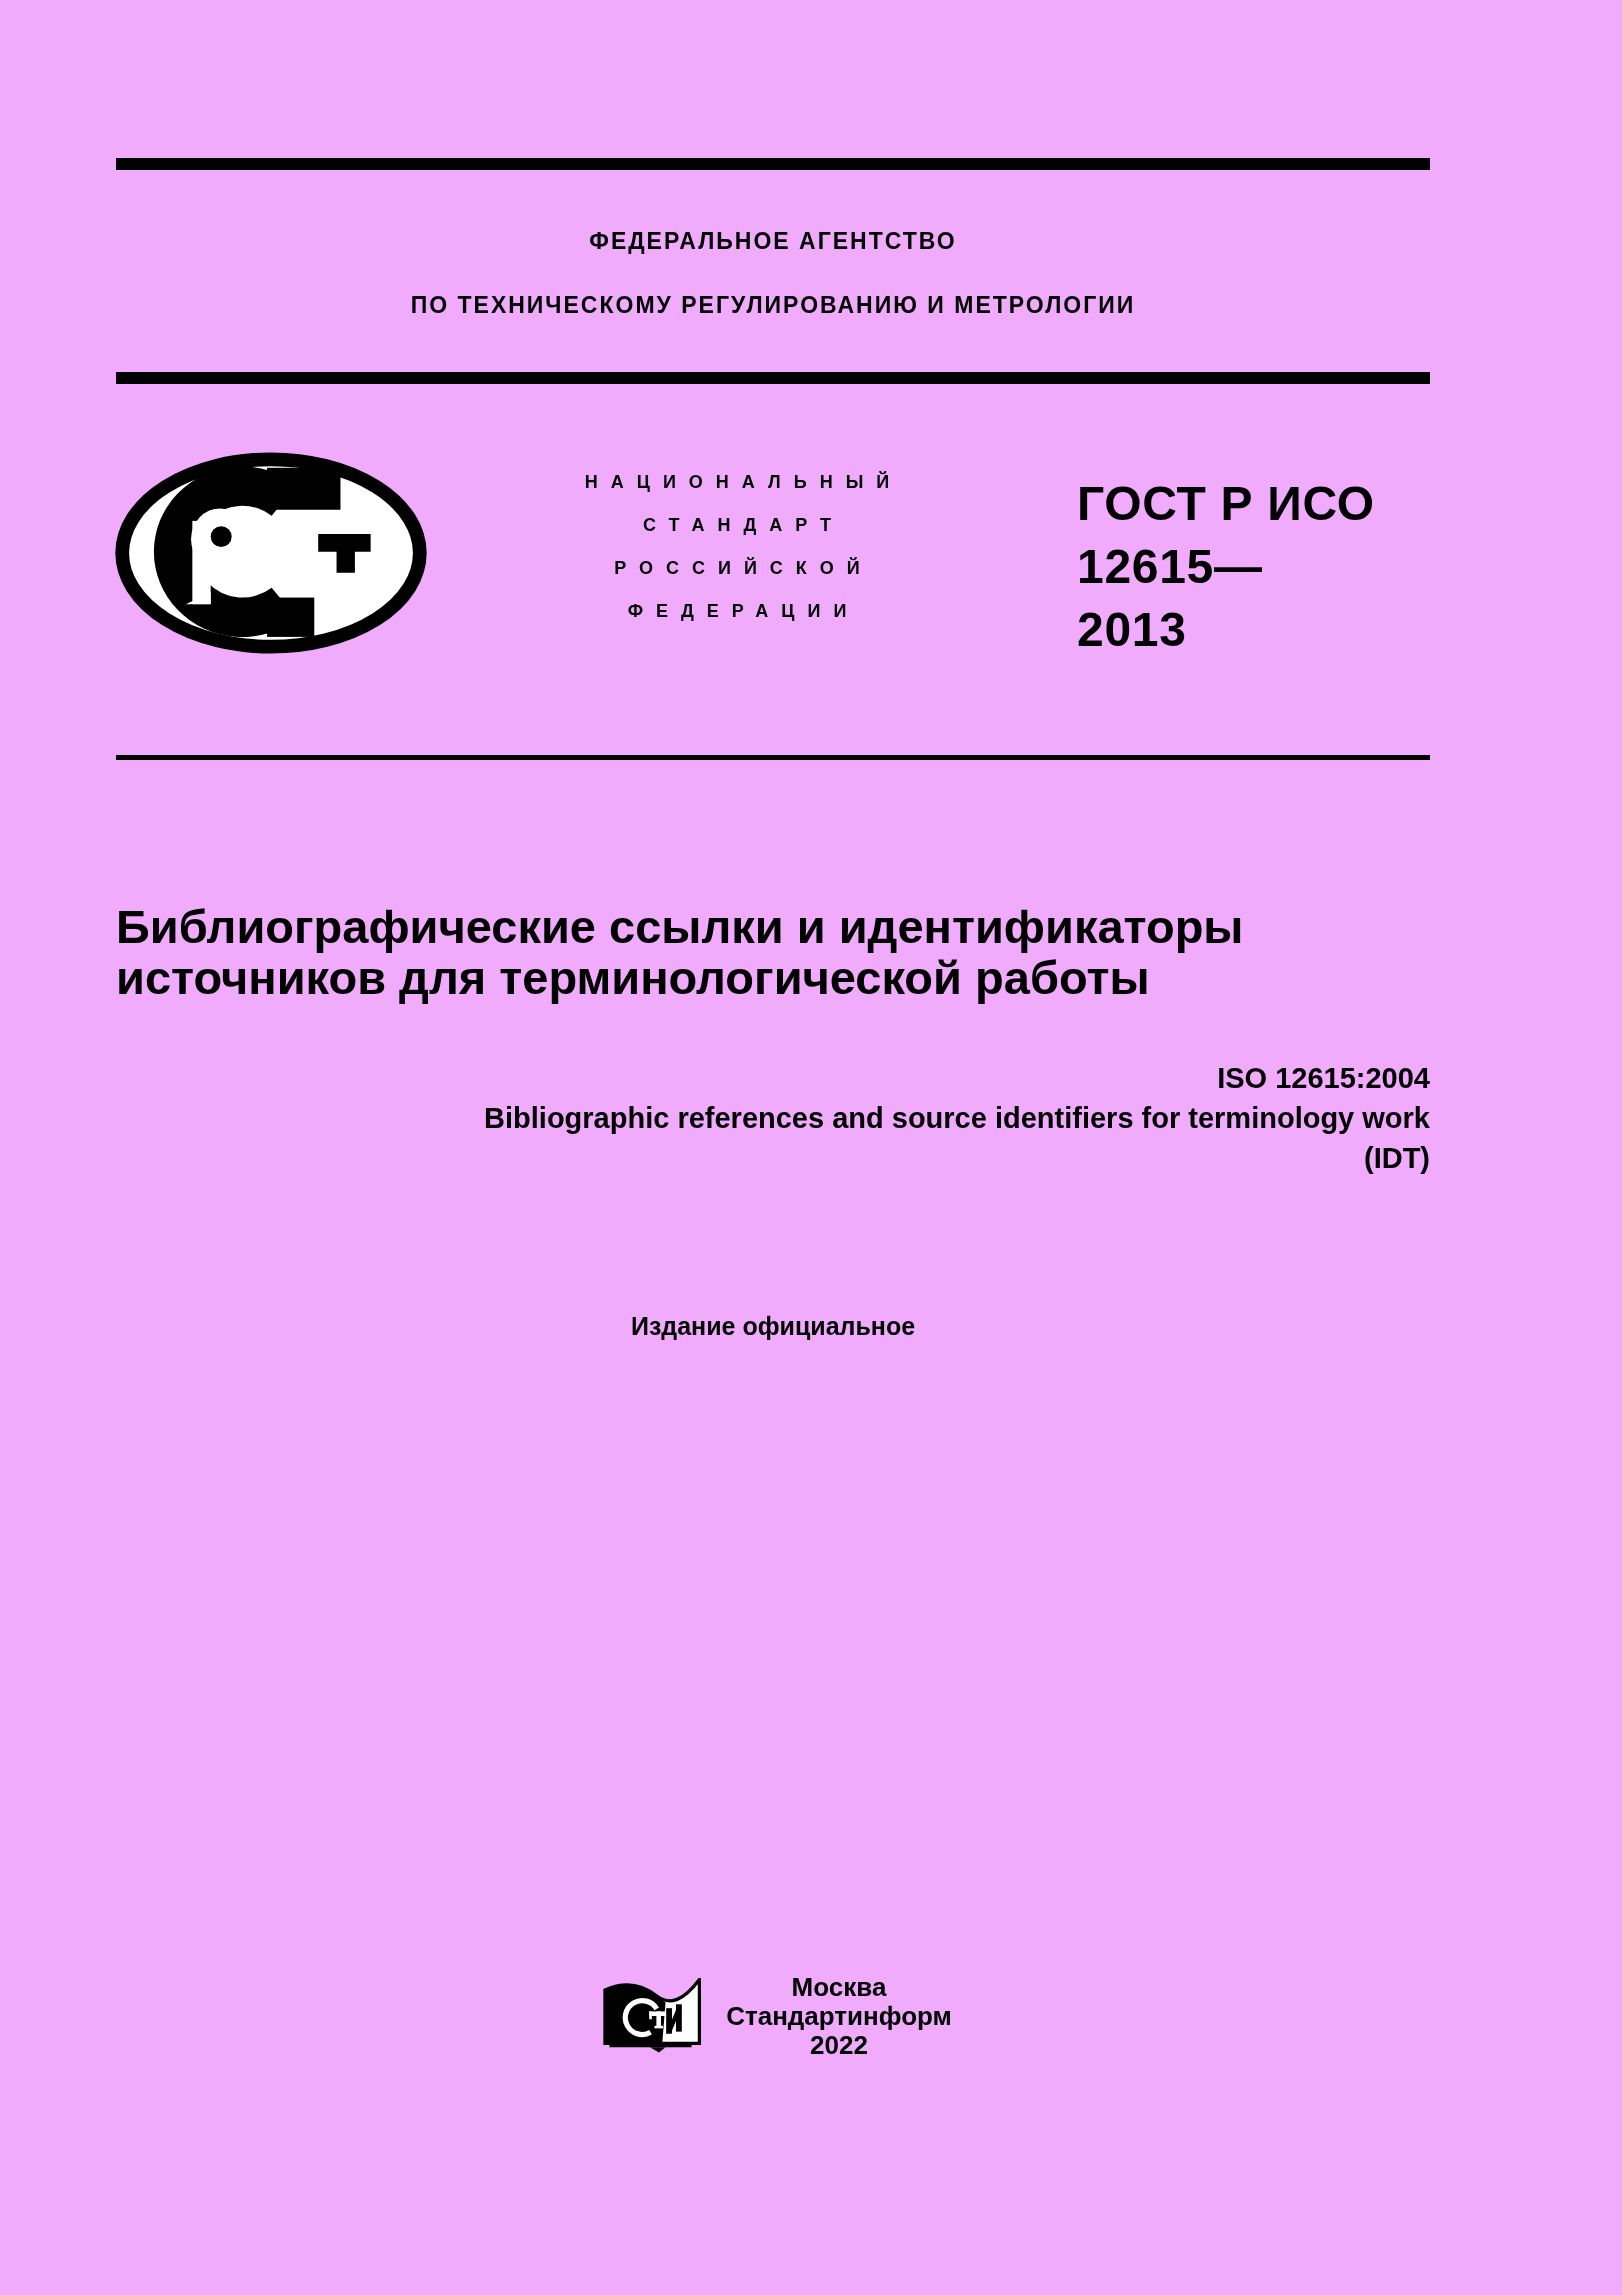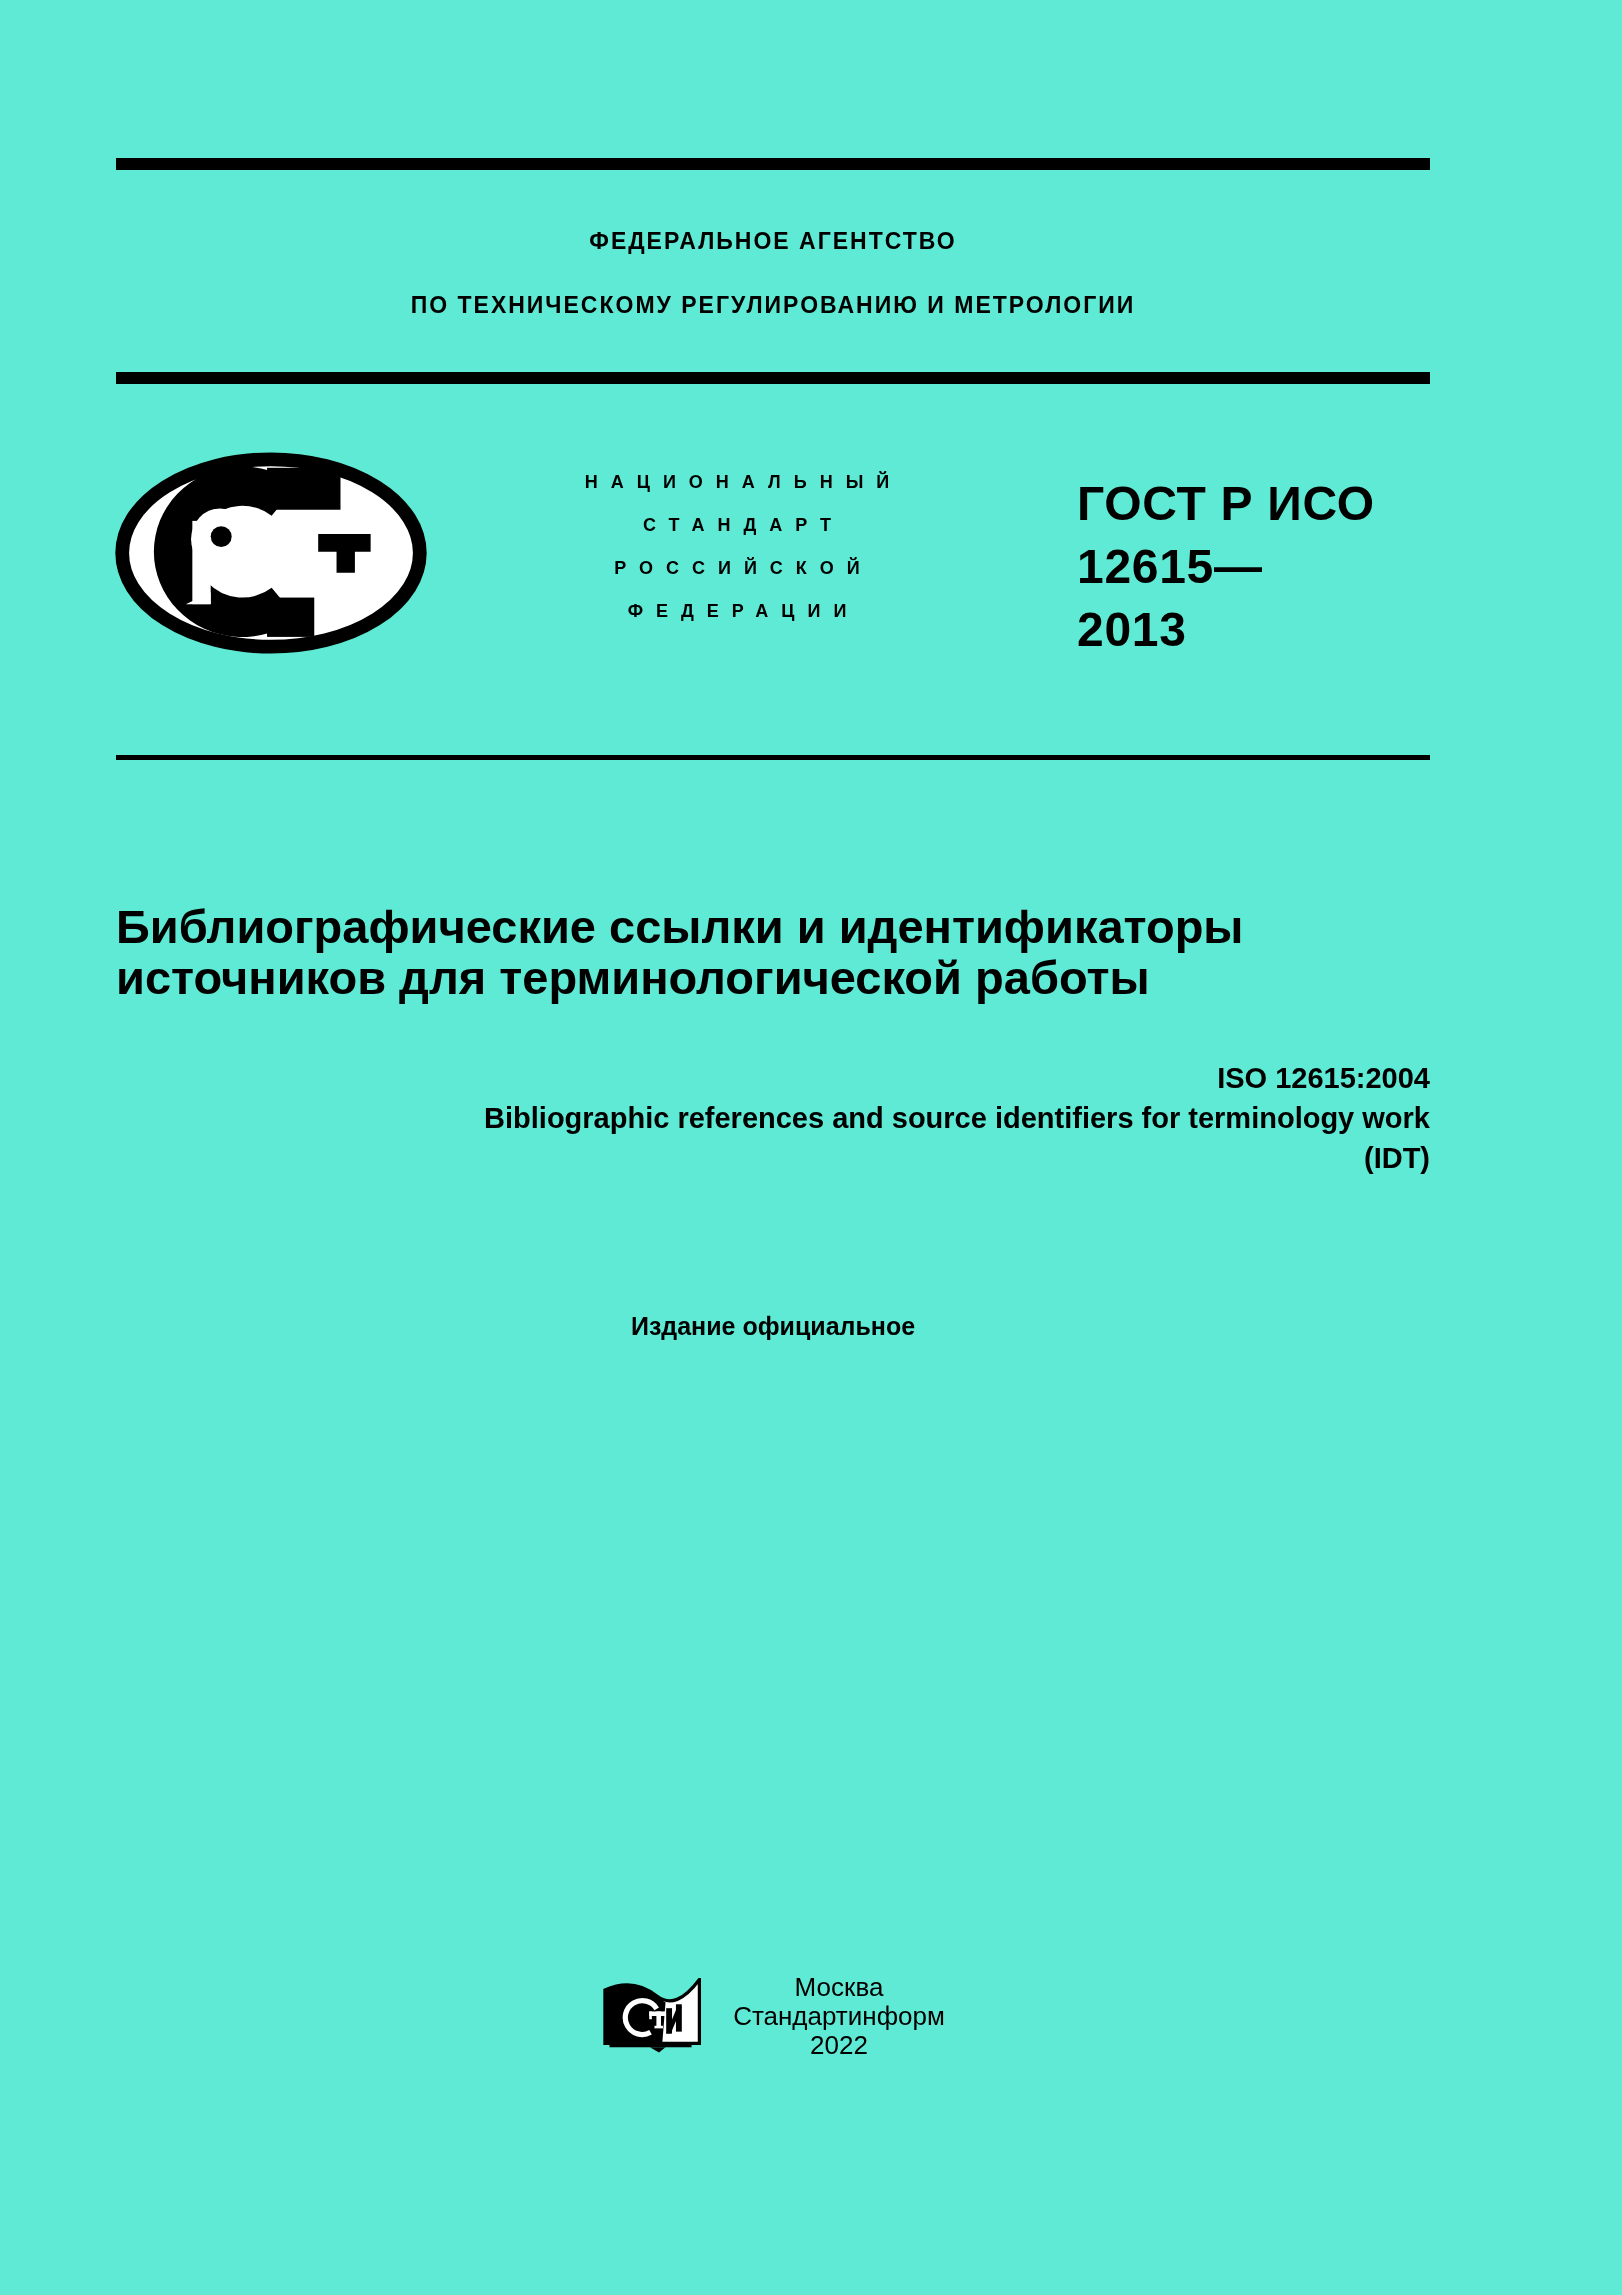--- a/index.html
+++ b/index.html
@@ -1,19 +1,19 @@
 <!DOCTYPE html>
 <html style="font-size:10.5px"><head>
 <meta charset="utf-8">
 <style>
   html,body{margin:0;padding:0;background:#888;}
   .page{
     position:relative;
     width:1623px;height:2295px;
-    background:#5eead4;
+    background:#f0abfc;
     font-family:"Liberation Sans","DejaVu Sans",sans-serif;
     color:#000;
     overflow:hidden;
   }
   .abs{position:absolute;}
   .rule{background:#000;}
   .agency{
     left:116px;width:1314px;
     font-size:23px;line-height:27.5px;
     letter-spacing:2px;
@@ -45,21 +45,21 @@
     font-weight:bold;text-align:right;
   }
   .edition{
     left:116px;width:1314px;top:1311px;
     font-size:25px;line-height:30px;
     font-weight:bold;text-align:center;
   }
   .imprint-text{
     left:708px;width:262px;top:1973px;
     font-size:26px;line-height:29px;
-    font-weight:normal;text-align:center;
+    font-weight:bold;text-align:center;
   }
 </style>
 </head>
 <body>
 
 <div class="page">
 
   <div class="abs rule" style="left:116px;top:158px;width:1314px;height:12.4px;"></div>
 
   <div class="abs agency" style="top:228px;">ФЕДЕРАЛЬНОЕ АГЕНТСТВО</div>

